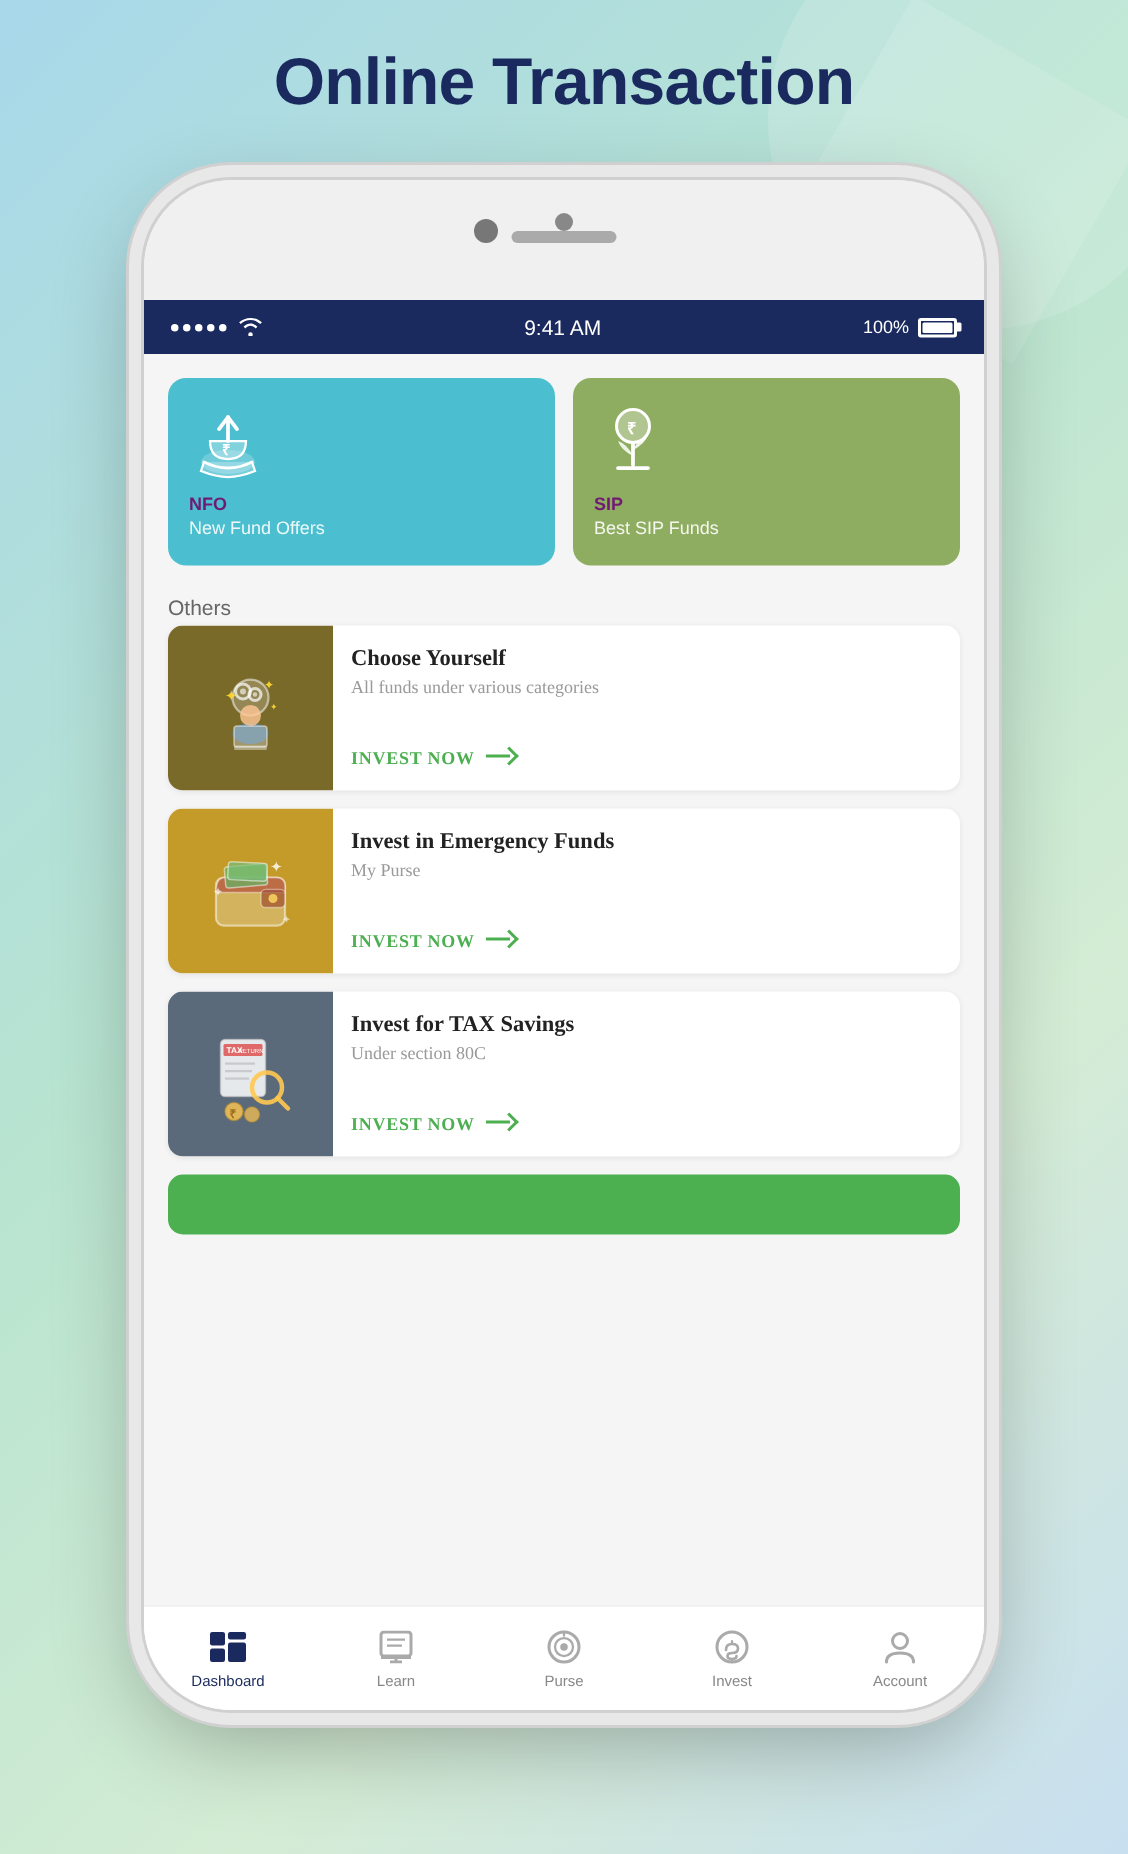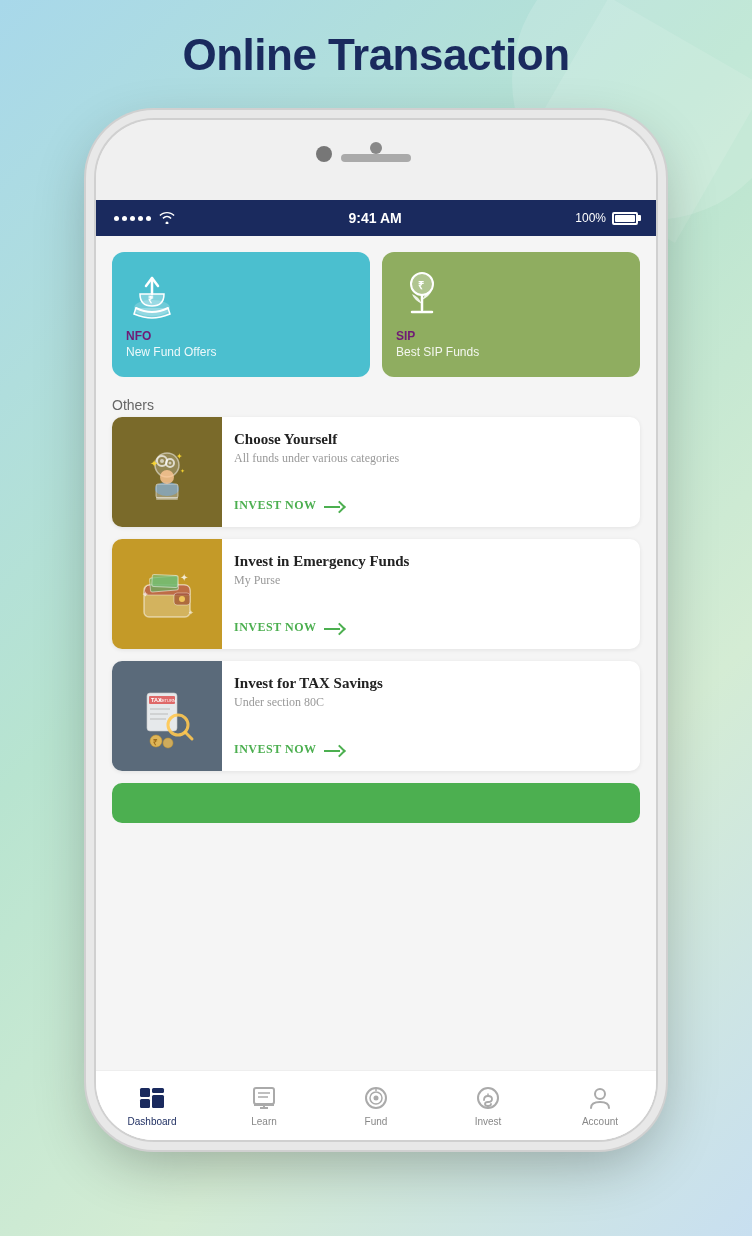--- a/index.html
+++ b/index.html
@@ -154,21 +154,21 @@
       margin-right: 4px;
     }
     .status-dot {
       width: 5px;
       height: 5px;
       background: white;
       border-radius: 50%;
     }
     .status-time {
       font-size: 14px;
-      font-weight: 700;
+      font-weight: 400;
       color: white;
     }
     .status-right {
       display: flex;
       align-items: center;
       gap: 6px;
       justify-content: center;
     }
     .battery-text {
       font-size: 12px;
@@ -310,21 +310,21 @@
       color: #222;
       margin-bottom: 3px;
     }
     .list-card-desc {
       font-size: 12px;
       color: #999;
       margin-bottom: 10px;
     }
     .invest-now-btn {
       display: flex;
-      align-items: flex-end;
+      align-items: flex-start;
       gap: 8px;
       font-size: 12px;
       font-weight: 700;
       color: #4caf50;
       letter-spacing: 0.5px;
     }
     .arrow-right {
       width: 20px;
       height: 12px;
       position: relative;
@@ -622,21 +622,21 @@
 
       <div class="nav-item">
         <div class="nav-icon">
           <svg width="24" height="24" viewBox="0 0 24 24" fill="none">
             <circle cx="12" cy="12" r="10" stroke="#aaa" stroke-width="2" fill="none"></circle>
             <circle cx="12" cy="12" r="6" stroke="#aaa" stroke-width="1.5" fill="none"></circle>
             <circle cx="12" cy="12" r="2.5" fill="#aaa"></circle>
             <line x1="12" y1="2" x2="12" y2="5" stroke="#aaa" stroke-width="1.5"></line>
           </svg>
         </div>
-        <span class="nav-label">Fund</span>
+        <span class="nav-label">Purse</span>
       </div>
 
       <div class="nav-item">
         <div class="nav-icon">
           <svg width="26" height="24" viewBox="0 0 26 24" fill="none">
             <circle cx="13" cy="12" r="10" stroke="#aaa" stroke-width="2" fill="none"></circle>
             <path d="M9 14 Q9 10 13 10 Q17 10 17 13 Q17 16 13 16 Q10 16 10 18 Q10 20 13 20 Q16 20 16 18" stroke="#aaa" stroke-width="1.8" stroke-linecap="round" fill="none"></path>
             <line x1="13" y1="8" x2="13" y2="10" stroke="#aaa" stroke-width="1.5" stroke-linecap="round"></line>
             <line x1="13" y1="20" x2="13" y2="22" stroke="#aaa" stroke-width="1.5" stroke-linecap="round"></line>
           </svg>

